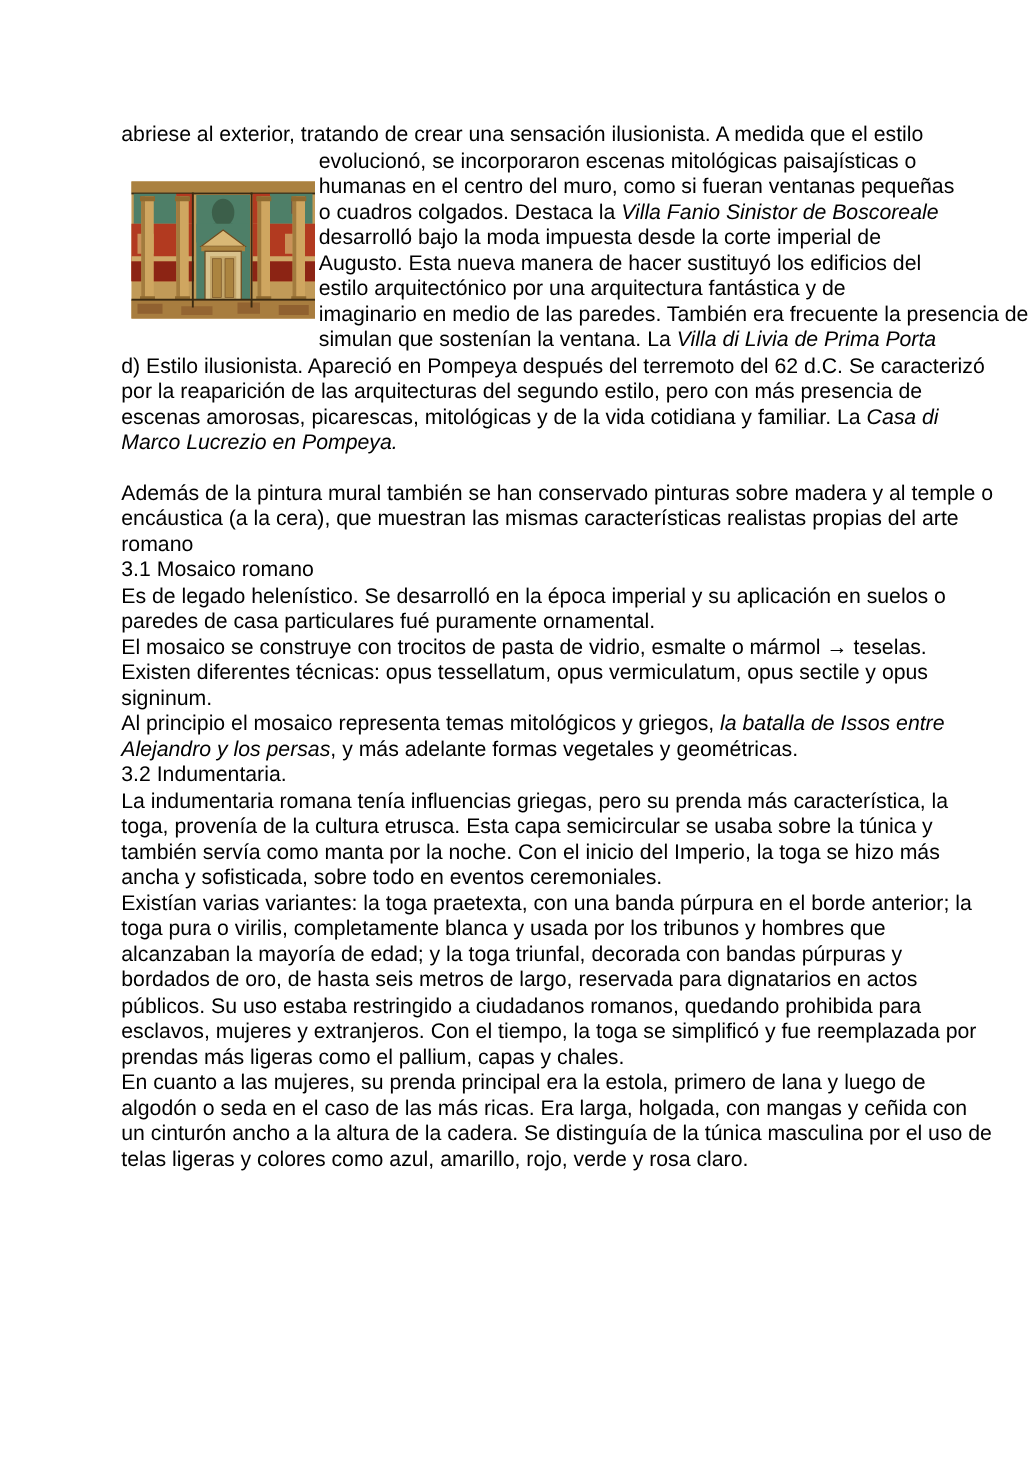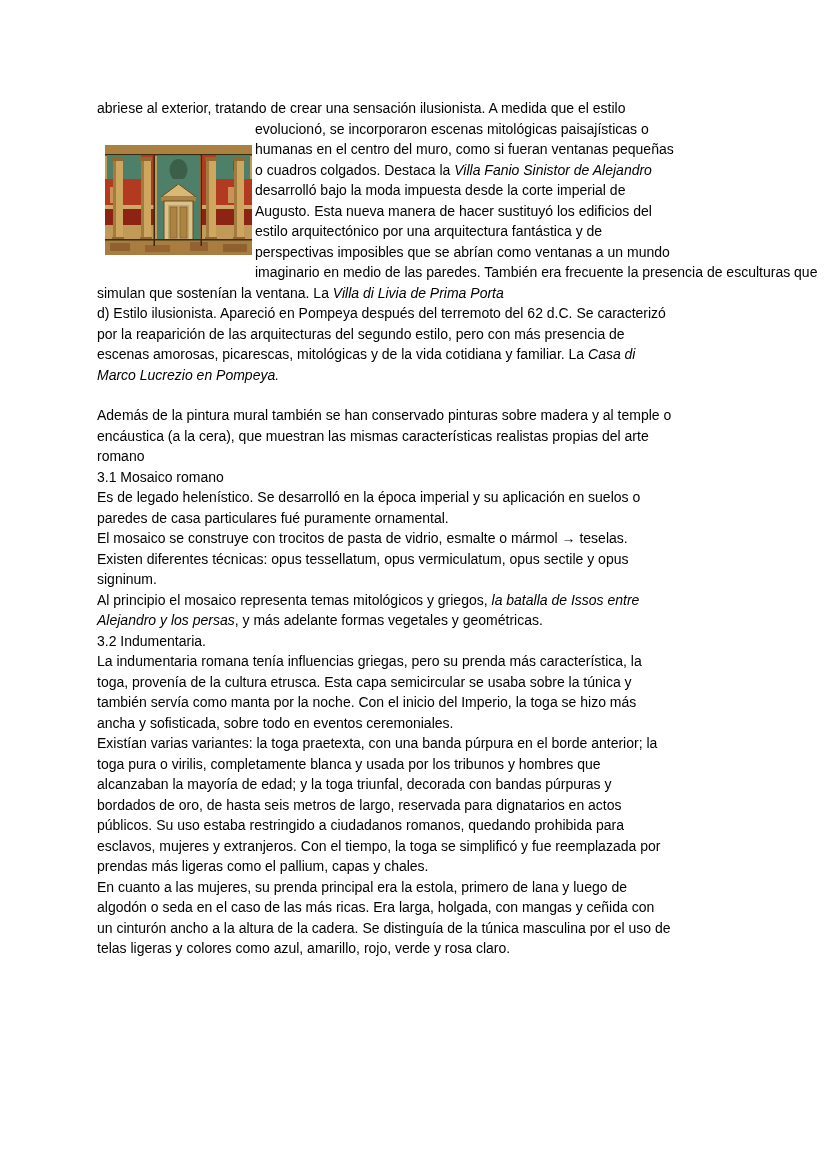--- a/index.html
+++ b/index.html
@@ -2,21 +2,21 @@
 <html style="--page-bg: #ffffff; --text-color: #010101; --fresco-tan: #c19a58; --fresco-beam: #aa8140; --fresco-red: #b23a20; --fresco-dark-red: #8c2414; --fresco-teal: #4e7f68; --fresco-teal-dark: #3c5f4a; --fresco-column: #cfa660; --fresco-column-shadow: #8f6a30; --fresco-door: #d9c28c; --fresco-door-panel: #ab8440; --fresco-pediment: #d9b876; --fresco-podium: #a87d3f; --fresco-mottle: #7c4a24; --fresco-ledge: #cfa968; --fresco-dark-line: #3a2a12;"><head>
 <meta charset="utf-8">
 <style>
   html,body{margin:0;padding:0;background:#ffffff;}
   .page{
     position:relative;
     width:828px;
     height:1171px;
     background:var(--page-bg,#fff);
     font-family:"Liberation Sans","DejaVu Sans",sans-serif;
-    font-size:14px;
+    font-size:17px;
     line-height:20.5px;
     color:var(--text-color,#000);
     overflow:hidden;
   }
   .flow{
     position:absolute;
     left:97px;
     top:98px;
     width:650px;
   }
@@ -124,25 +124,24 @@
       <rect x="48.5" y="9" width="1.5" height="92" class="c-line"></rect>
       <rect x="95.5" y="9" width="1.5" height="92" class="c-line"></rect>
     </svg>
   </div>
 
   <div class="flow">
       <div class="tline"><span>abriese al exterior, tratando de crear una sensación ilusionista. A medida que el estilo</span></div>
       <div class="float-spacer"></div>
       <div class="tline"><span>evolucionó, se incorporaron escenas mitológicas paisajísticas o</span></div>
       <div class="tline"><span>humanas en el centro del muro, como si fueran ventanas pequeñas</span></div>
-      <div class="tline"><span>o cuadros colgados. Destaca la </span><span class="it">Villa Fanio Sinistor de Alejandro</span></div>
+      <div class="tline"><span>o cuadros colgados. Destaca la </span><span class="it">Villa Fanio Sinistor de Boscoreale</span></div>
       <div class="tline"><span>desarrolló bajo la moda impuesta desde la corte imperial de</span></div>
       <div class="tline"><span>Augusto. Esta nueva manera de hacer sustituyó los edificios del</span></div>
       <div class="tline"><span>estilo arquitectónico por una arquitectura fantástica y de</span></div>
-      <div class="tline"><span>perspectivas imposibles que se abrían como ventanas a un mundo</span></div>
       <div class="tline"><span>imaginario en medio de las paredes. También era frecuente la presencia de esculturas que</span></div>
       <div class="tline"><span>simulan que sostenían la ventana. La </span><span class="it">Villa di Livia de Prima Porta</span></div>
       <div class="tline"><span>d) Estilo ilusionista. Apareció en Pompeya después del terremoto del 62 d.C. Se caracterizó</span></div>
       <div class="tline"><span>por la reaparición de las arquitecturas del segundo estilo, pero con más presencia de</span></div>
       <div class="tline"><span>escenas amorosas, picarescas, mitológicas y de la vida cotidiana y familiar. La </span><span class="it">Casa di</span></div>
       <div class="tline"><span class="it">Marco Lucrezio en Pompeya.</span></div>
       <div class="para-gap"></div>
       <div class="tline"><span>Además de la pintura mural también se han conservado pinturas sobre madera y al temple o</span></div>
       <div class="tline"><span>encáustica (a la cera), que muestran las mismas características realistas propias del arte</span></div>
       <div class="tline"><span>romano</span></div>

